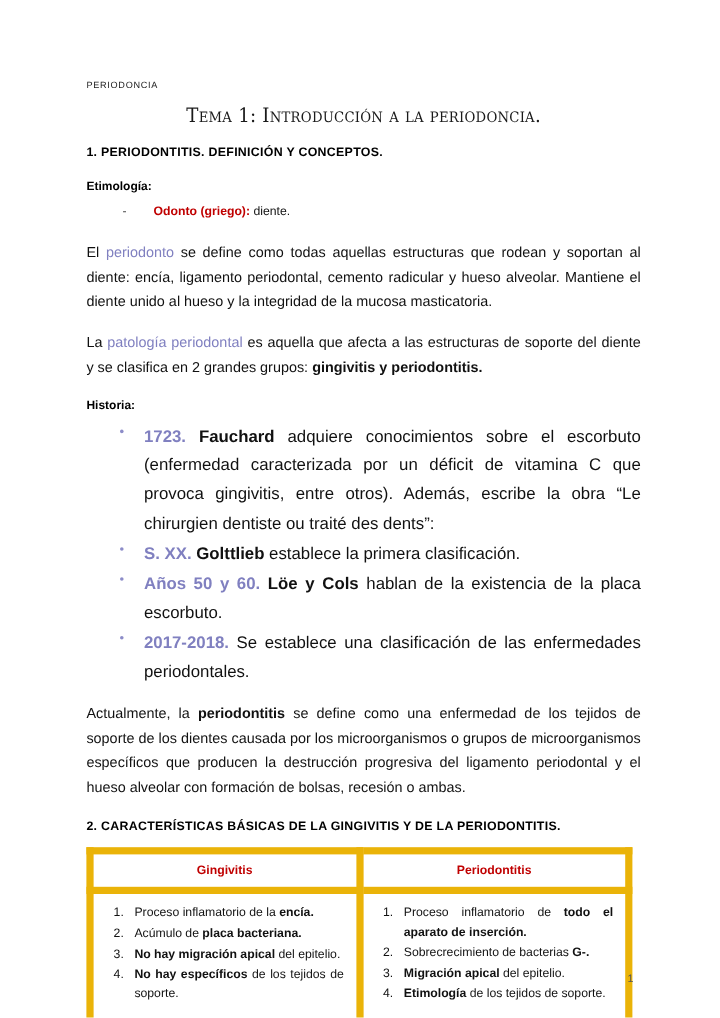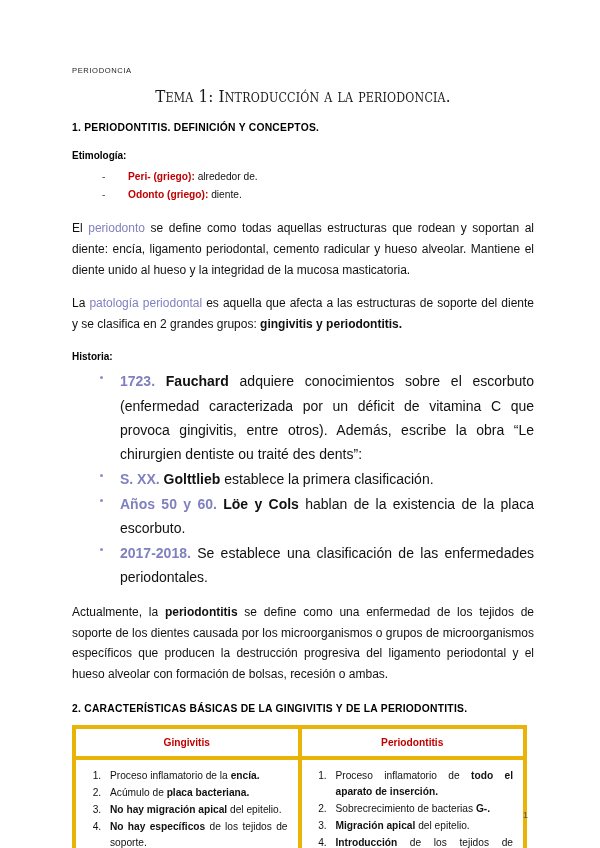--- a/index.html
+++ b/index.html
@@ -123,21 +123,21 @@
   }
   b, .bold { font-weight: bold; color: inherit; }
 
   table.compare {
     width: 455px;
     border-collapse: collapse;
     margin-top: 10px;
     table-layout: fixed;
   }
   table.compare th, table.compare td {
-    border: 4px solid #eab308;
+    border: 6px solid #eab308;
     vertical-align: top;
   }
   table.compare th {
     text-align: center;
     padding: 8px 4px 8px 4px;
     font-size: 10.2px;
     color: #C00000;
     font-weight: bold;
   }
   table.compare td {
@@ -174,21 +174,20 @@
 
   <div class="running-head">PERIODONCIA</div>
 
   <div class="doc-title">Tema 1: Introducción a la periodoncia.</div>
 
   <h2 class="section">1. PERIODONTITIS. DEFINICIÓN Y CONCEPTOS.</h2>
 
   <h3 class="sub">Etimología:</h3>
 
   <ul class="dashlist">
-    <li><span class="red">Peri- (griego):</span><span> alrededor de.</span></li>
     <li><span class="red">Odonto (griego):</span><span> diente.</span></li>
   </ul>
 
   <p class="body"><span>El </span><span class="violet">periodonto</span><span> se define como todas aquellas estructuras que rodean y soportan al diente: encía, ligamento periodontal, cemento radicular y hueso alveolar. Mantiene el diente unido al hueso y la integridad de la mucosa masticatoria.</span></p>
 
   <p class="body"><span>La </span><span class="violet">patología periodontal</span><span> es aquella que afecta a las estructuras de soporte del diente y se clasifica en 2 grandes grupos: </span><b>gingivitis y periodontitis.</b></p>
 
   <h3 class="sub">Historia:</h3>
 
   <ul class="bullets">
@@ -217,21 +216,21 @@
             <li><span>Acúmulo de </span><b>placa bacteriana.</b><span></span></li>
             <li><span></span><b>No hay migración apical</b><span> del epitelio.</span></li>
             <li><span></span><b>No hay específicos</b><span> de los tejidos de soporte.</span></li>
           </ol>
         </td>
         <td>
           <ol class="cell-list">
             <li><span>Proceso inflamatorio de </span><b>todo el aparato de inserción.</b><span></span></li>
             <li><span>Sobrecrecimiento de bacterias </span><b>G-.</b><span></span></li>
             <li><span></span><b>Migración apical</b><span> del epitelio.</span></li>
-            <li><span></span><b>Introducción</b><span> de los tejidos de soporte.</span></li>
+            <li><span></span><b>Etimología</b><span> de los tejidos de soporte.</span></li>
           </ol>
         </td>
       </tr>
     </tbody>
   </table>
 
   <div class="page-number">1</div>
 
 </div>
 

